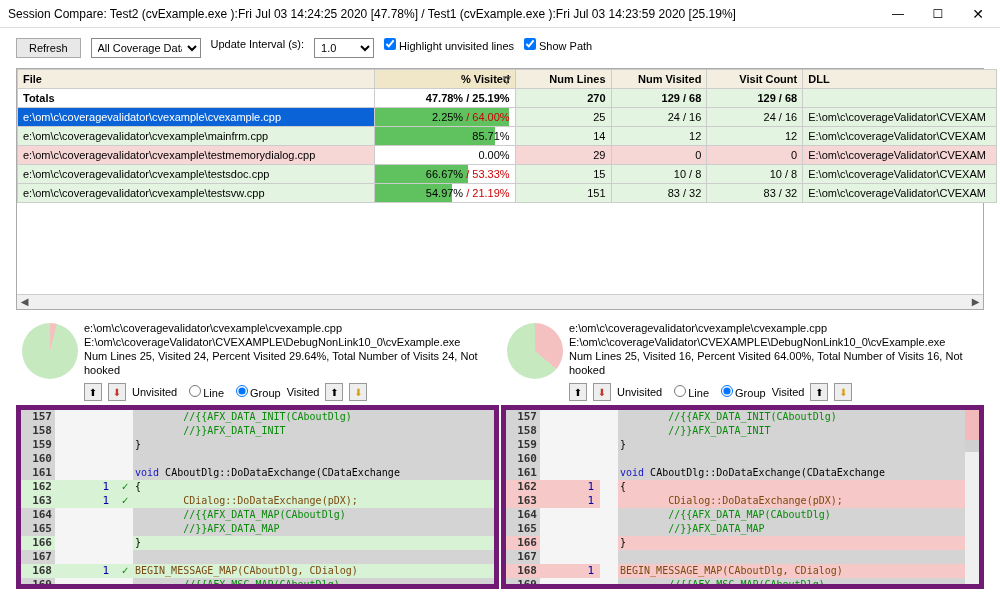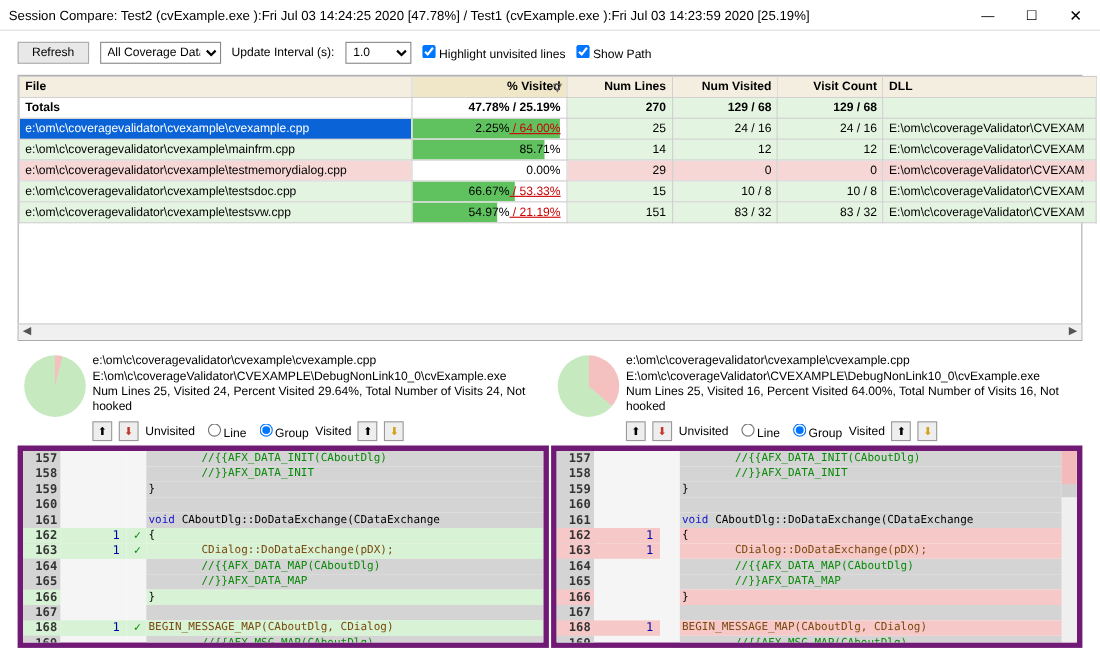--- a/index.html
+++ b/index.html
@@ -1,21 +1,21 @@
 <!DOCTYPE html>
 <html><head>
 <meta charset="utf-8">
 <style>
 * { box-sizing: border-box; margin: 0; padding: 0; }
 body { font-family: "Segoe UI", Tahoma, sans-serif; font-size: 11px; background: #fff; color: #000; width: 1000px; height: 610px; overflow: hidden; }
 .titlebar { height: 28px; background: #fff; display: flex; align-items: center; padding: 0 2px 0 8px; font-size: 12px; border-bottom: 1px solid #ddd; }
 .titlebar .title { flex: 1; }
 .winbtn { width: 40px; height: 26px; display: flex; align-items: center; justify-content: center; font-family: sans-serif; font-size: 12px; }
 .winbtn.close { font-size: 14px; }
-.toolbar { padding: 10px 16px 10px 16px; display: flex; align-items: center; gap: 10px; }
+.toolbar { padding: 10px 16px 10px 16px; display: flex; align-items: flex-start; gap: 10px; }
 .btn { border: 1px solid #aaa; background: #e8e8e8; padding: 2px 12px; font-size: 11px; height: 20px; cursor: pointer; }
 .sel { border: 1px solid #888; background: #fff; height: 20px; font-size: 11px; padding: 0 2px; }
 .sel.wide { width: 110px; }
 .sel.narrow { width: 60px; }
 .lbl { font-size: 11px; }
 .cb { width: 12px; height: 12px; margin-right: 3px; }
 
 .tablewrap { margin: 0 16px; border: 1px solid #aaa; height: 242px; position: relative; background: #fff; }
 .tbl { display: table; width: 980px; border-collapse: collapse; }
 .tr { display: table-row; }
@@ -32,21 +32,21 @@
 .row-sel .td.c-file { background: #0a64d8; color: #fff; }
 .row-grn .td.c-file { background: #e3f5e0; }
 .row-pink .td.c-file { background: #f6d7d6; }
 .td.c-lines, .td.c-numv, .td.c-count, .td.c-dll { background: #e3f5e0; }
 .row-pink .td.c-lines, .row-pink .td.c-numv, .row-pink .td.c-count, .row-pink .td.c-dll { background: #f6d7d6; }
 .vis-cell { position: relative; text-align: right; }
 .vis-bar1, .vis-bar2 { position: absolute; left: 0; top: 0; bottom: 0; }
 .vis-bar1 { background: #5fc25f; }
 .vis-bar2 { background: #eabdbd; }
 .vis-text { position: relative; z-index: 1; }
-.slash-red { color: #c00; text-decoration: underline; }
+.slash-red { color: #c00; }
 .sort-arrow { position: absolute; right: 4px; top: 4px; font-size: 10px; color: #666; }
 .hscroll { position: absolute; bottom: 0; left: 0; right: 0; height: 15px; background: #f0f0f0; border-top: 1px solid #ccc; display: flex; align-items: center; justify-content: space-between; }
 .hsbtn { width: 15px; height: 15px; text-align: center; color: #555; font-size: 10px; line-height: 13px; }
 
 .splitgrip { height: 3px; background: #fff; margin: 4px 0; }
 
 .panes { display: flex; margin: 0 16px; gap: 2px; }
 .pane { flex: 1; position: relative; }
 .pane-header { display: flex; margin-bottom: 4px; }
 .pie { width: 56px; height: 56px; border-radius: 50%; margin: 2px 6px 0 6px; flex-shrink: 0; }

